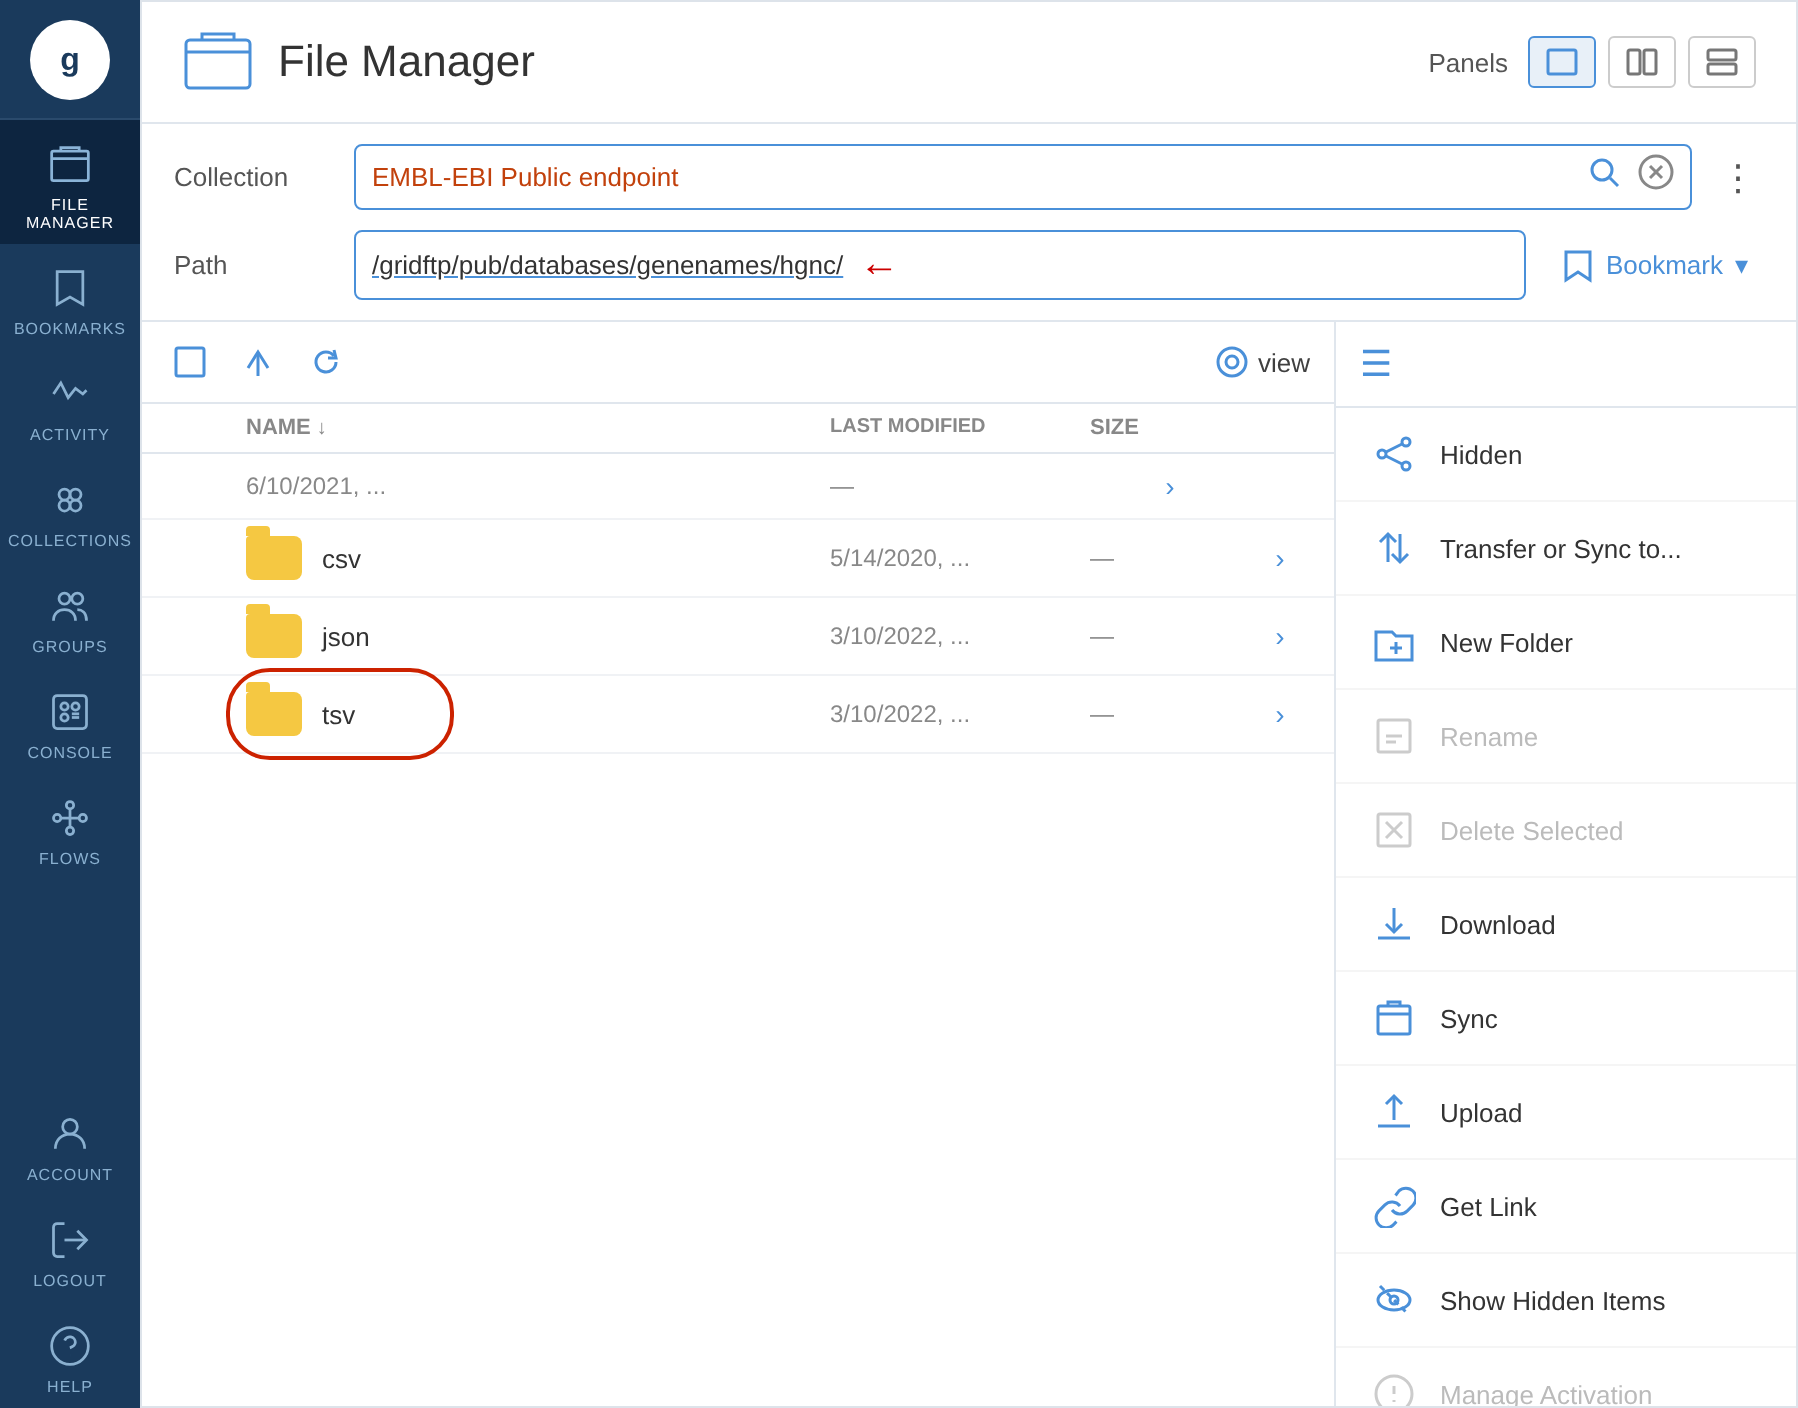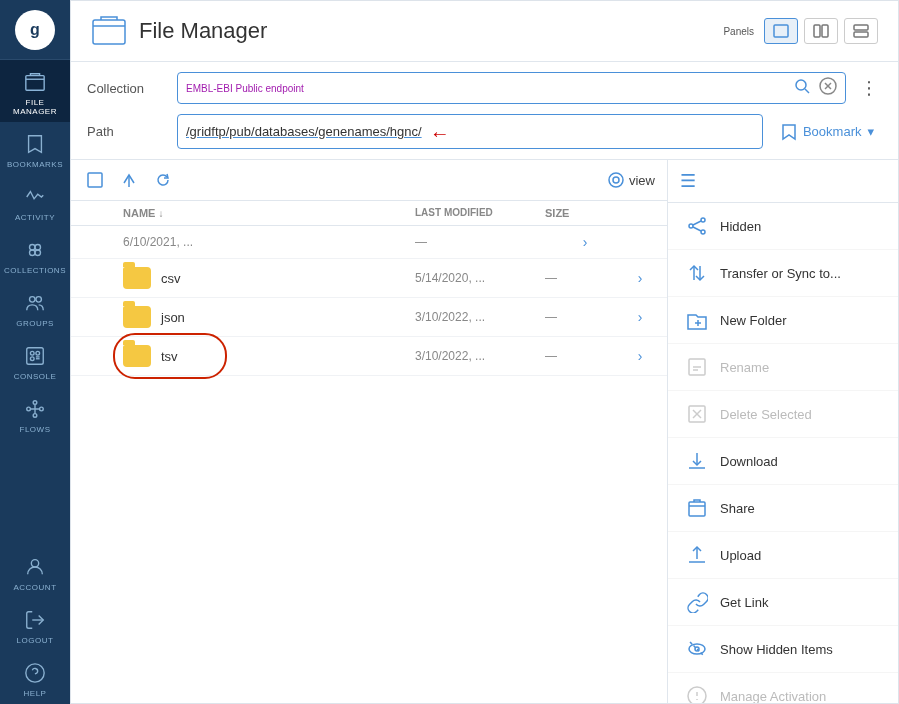--- a/index.html
+++ b/index.html
@@ -88,21 +88,21 @@
       color: #4a90d9;
     }
     .header-title {
       font-size: 22px;
       font-weight: 300;
       color: #333;
       flex: 1;
     }
     .panels-label {
       color: #555;
-      font-size: 10px;
+      font-size: 13px;
       margin-right: 10px;
     }
     .panel-buttons {
       display: flex;
       gap: 6px;
     }
     .panel-btn {
       width: 34px;
       height: 26px;
       border: 1px solid #ccc;
@@ -136,22 +136,22 @@
       flex: 1;
       display: flex;
       align-items: center;
       border: 1.5px solid #4a90d9;
       border-radius: 4px;
       padding: 4px 8px;
       background: white;
     }
     .collection-text {
       flex: 1;
-      font-size: 10px;
-      color: #a21caf;
+      font-size: 13px;
+      color: #c2410c;
       font-weight: 500;
     }
     .collection-icons {
       display: flex;
       gap: 8px;
       align-items: center;
     }
     .path-row {
       display: flex;
       align-items: center;
@@ -712,21 +712,21 @@
       </div>
 
       <div class="right-panel-item">
         <div class="rp-icon">
           <svg width="22" height="22" viewBox="0 0 22 22" fill="none" stroke="#4a90d9" stroke-width="1.5">
             <rect x="3" y="5" width="16" height="14" rx="1"></rect>
             <path d="M3 9h16"></path>
             <path d="M8 5V3h6v2"></path>
           </svg>
         </div>
-        <span class="rp-label">Share</span>
+        <span class="rp-label">Sync</span>
       </div>
 
       <div class="right-panel-item">
         <div class="rp-icon">
           <svg width="22" height="22" viewBox="0 0 22 22" fill="none" stroke="#4a90d9" stroke-width="1.5">
             <path d="M11 15V3"></path>
             <polyline points="7,7 11,3 15,7"></polyline>
             <path d="M3 18h16"></path>
           </svg>
         </div>

